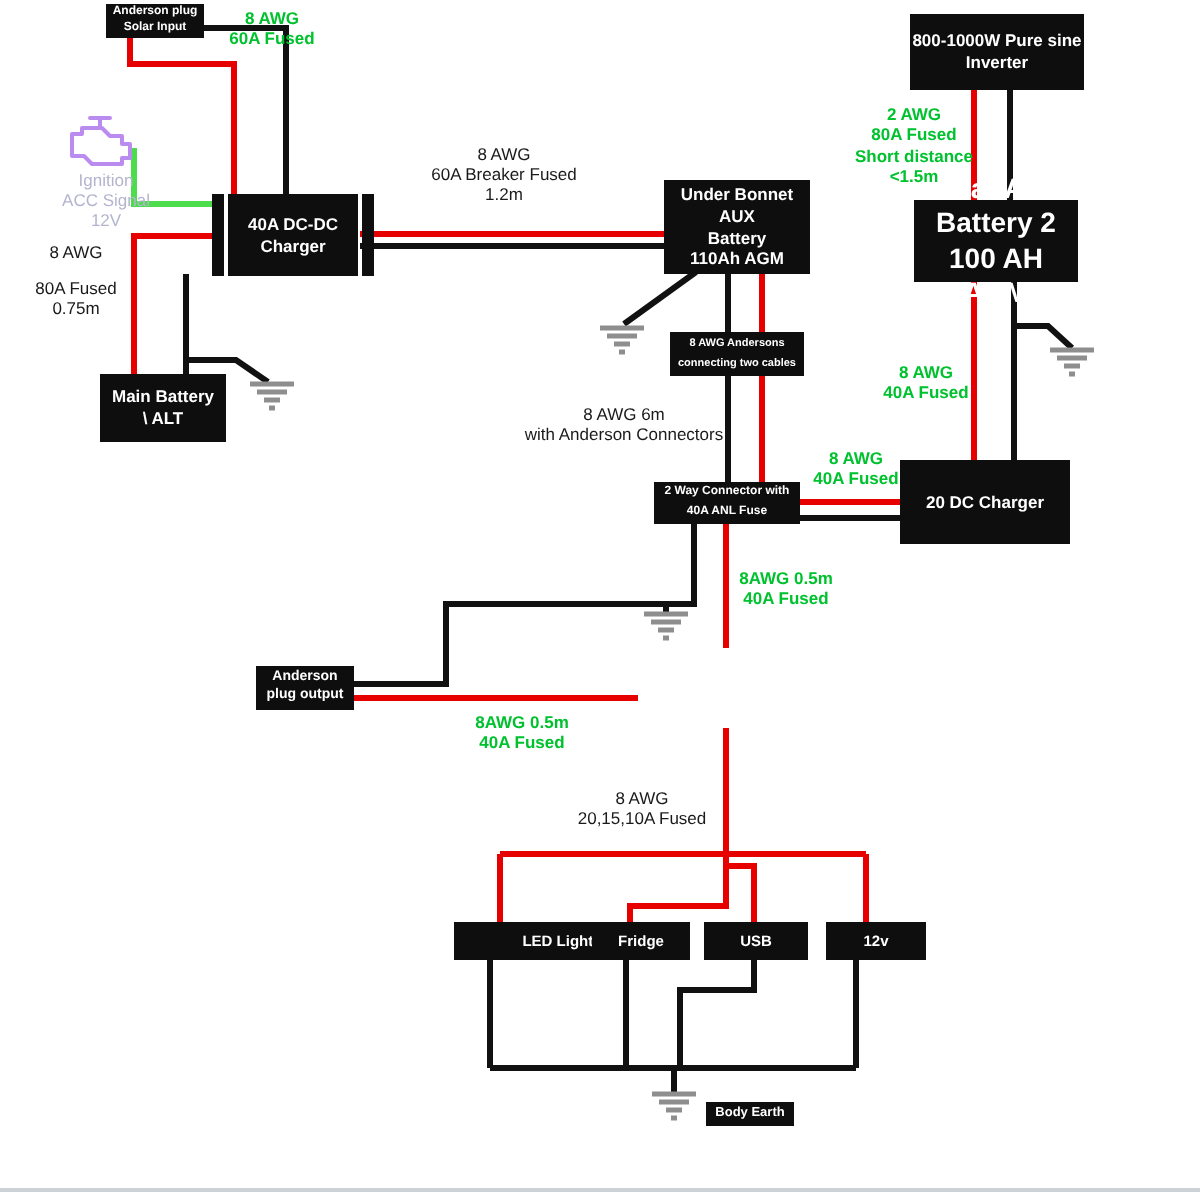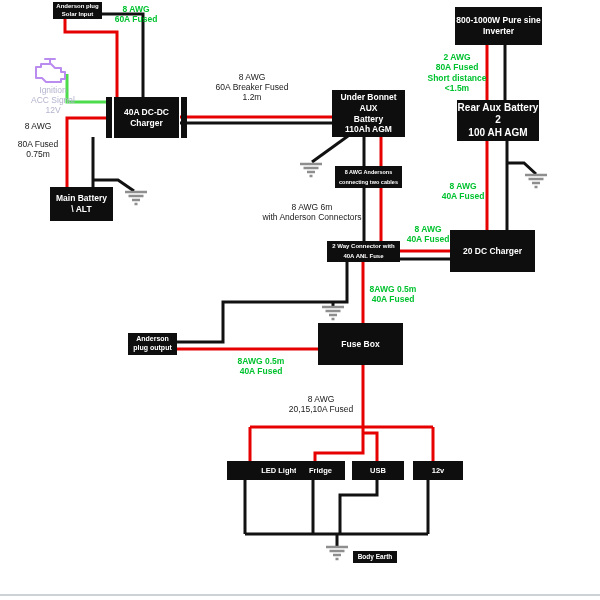--- a/index.html
+++ b/index.html
@@ -124,38 +124,37 @@
 Charger</div>
   <div class="flange" style="left:181px;top:97px;width:6px;height:41px;"></div>
 
   <div class="node" style="left:332px;top:90px;width:73px;height:47px;font-size:8.5px;">Under Bonnet AUX
 Battery
 110Ah AGM</div>
 
   <div class="node" style="left:455px;top:7px;width:87px;height:38px;font-size:8.5px;">800-1000W Pure sine
 Inverter</div>
 
-  <div class="node" style="left:457px;top:100px;width:82px;height:41px;font-size:10px;">Rear Aux Battery 2
+  <div class="node" style="left:457px;top:100px;width:82px;height:41px;font-size:14px;">Rear Aux Battery 2
 100 AH AGM</div>
 
   <div class="node" style="left:335px;top:166px;width:67px;height:22px;font-size:5.5px;line-height:1.9;">8 AWG Andersons
 connecting two cables</div>
 
   <div class="node" style="left:50px;top:187px;width:63px;height:34px;font-size:8.5px;">Main Battery
 \ ALT</div>
 
   <div class="node" style="left:327px;top:241px;width:73px;height:21px;font-size:6px;line-height:1.6;">2 Way Connector with
 40A ANL Fuse</div>
 
   <div class="node" style="left:450px;top:230px;width:85px;height:42px;font-size:8.5px;">20 DC Charger</div>
 
   <div class="node" style="left:128px;top:333px;width:49px;height:22px;font-size:7px;">Anderson
 plug output</div>
 
-  <div class="node" style="left:318px;top:323px;width:85px;height:42px;font-size:8.5px;">Fuse Box</div>
 
   <div class="node" style="left:227px;top:461px;width:50px;height:19px;font-size:7.5px;padding-left:29px;">LED Lights</div>
   <div class="node" style="left:296px;top:461px;width:49px;height:19px;font-size:7.5px;">Fridge</div>
   <div class="node" style="left:352px;top:461px;width:52px;height:19px;font-size:7.5px;">USB</div>
   <div class="node" style="left:413px;top:461px;width:50px;height:19px;font-size:7.5px;">12v</div>
 
   <div class="node" style="left:353px;top:551px;width:44px;height:12px;font-size:6.5px;">Body Earth</div>
 
   <div class="lbl green" style="left:106px;top:4px;width:60px;font-size:8.5px;">8 AWG
 60A Fused</div>

